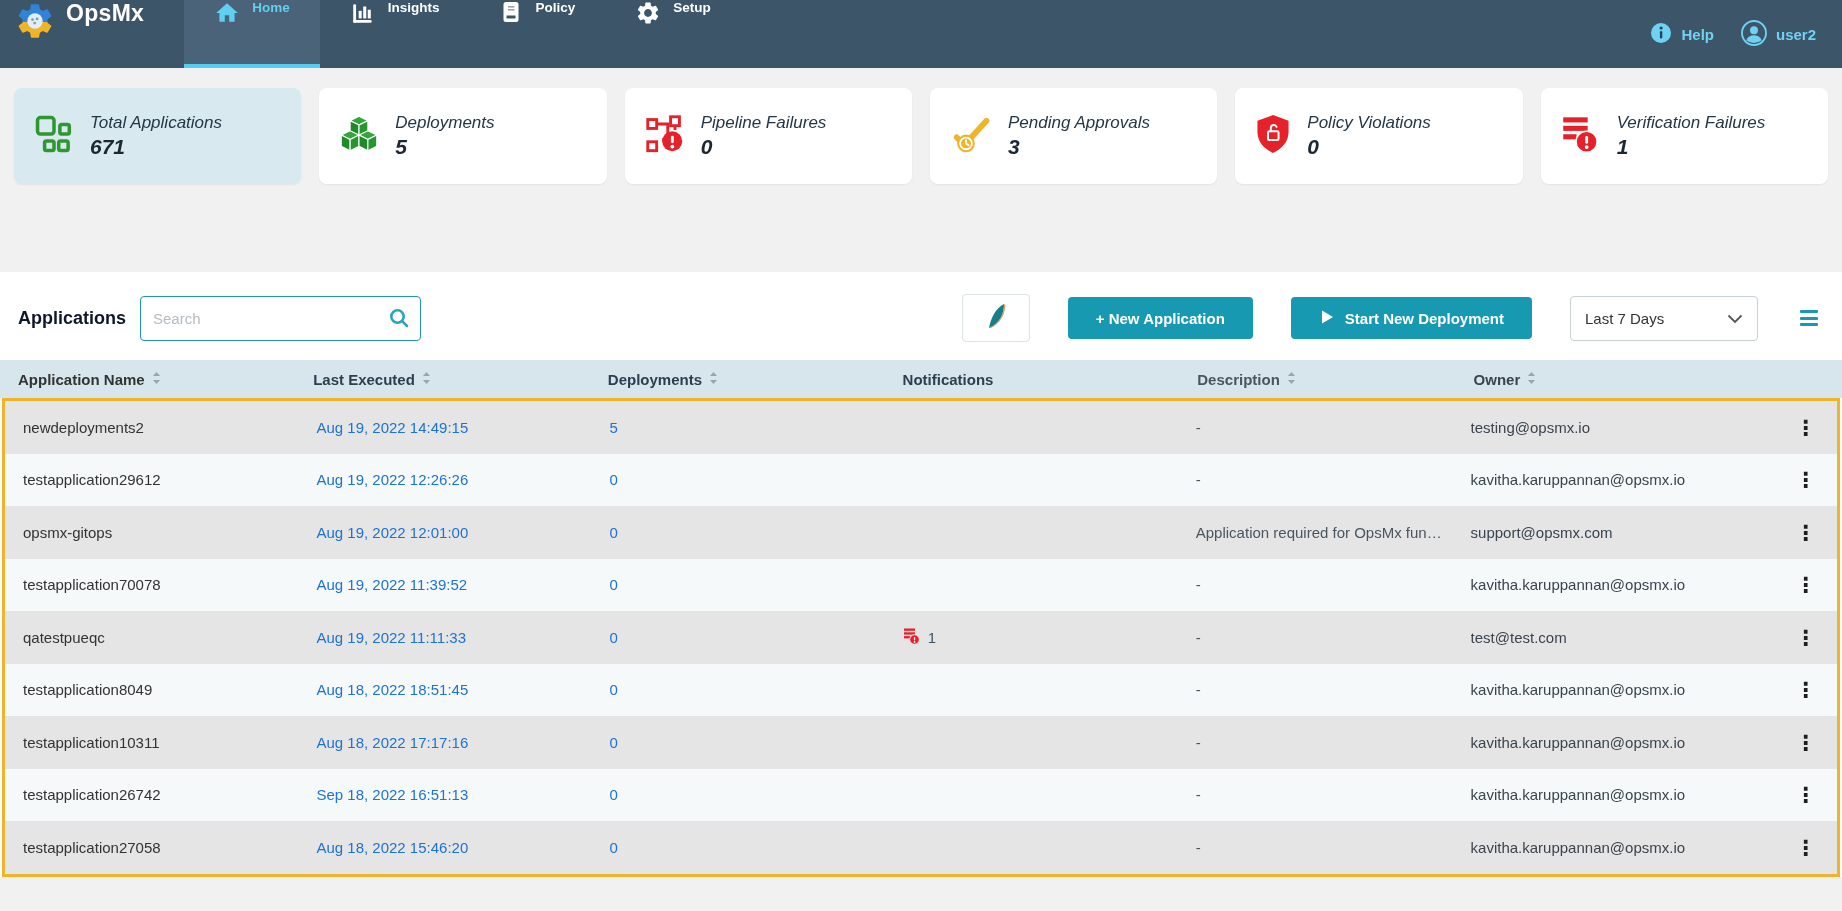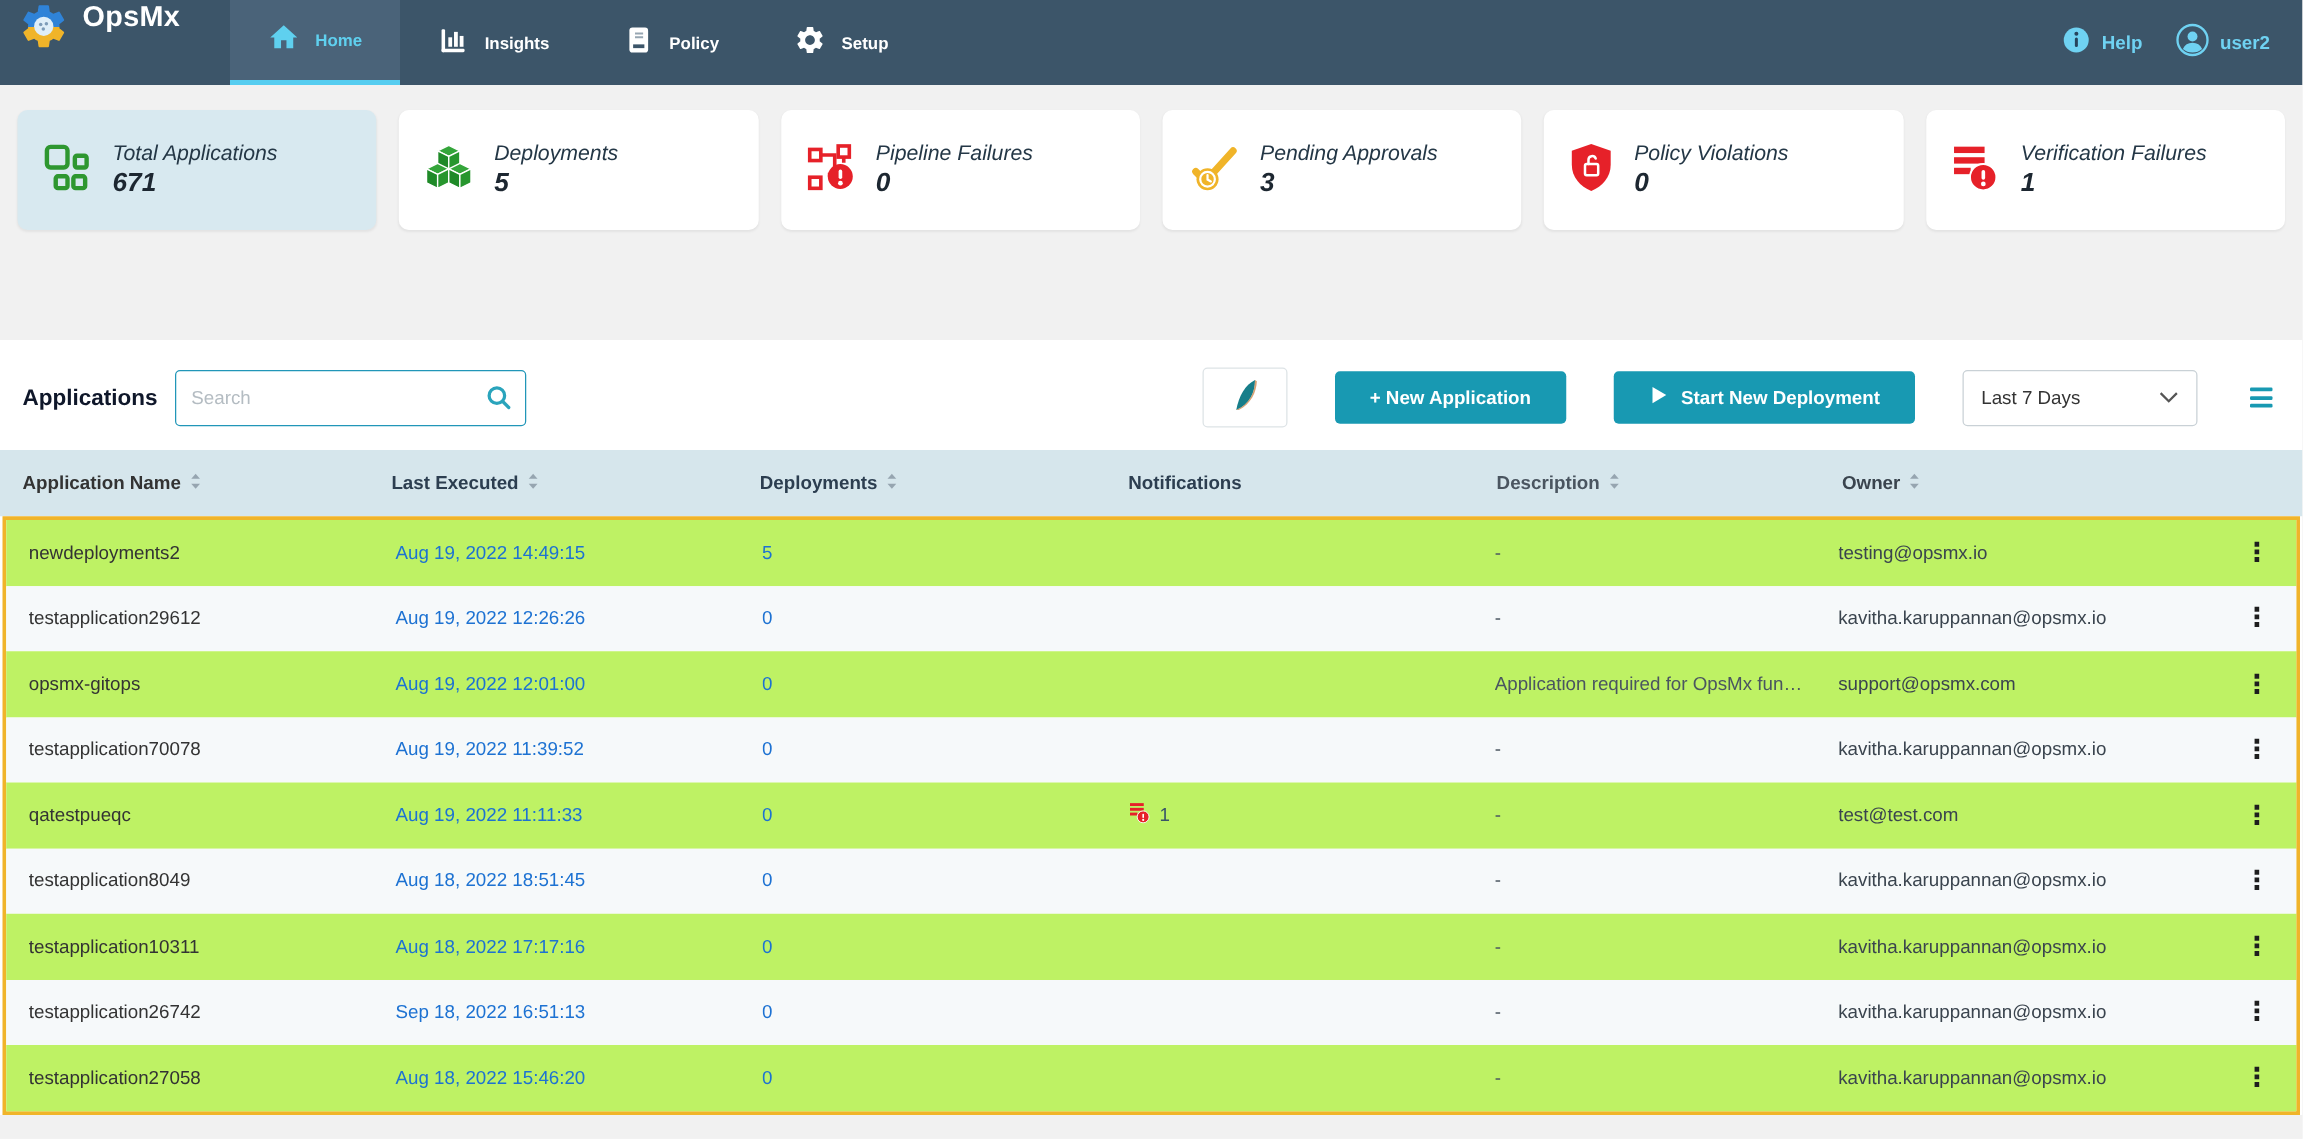--- a/index.html
+++ b/index.html
@@ -4,21 +4,21 @@
 <style>
   * { margin:0; padding:0; box-sizing:border-box; }
   html,body { width:1842px; height:911px; overflow:hidden; background:#f1f1f1;
     font-family:"Liberation Sans","DejaVu Sans",sans-serif; }
 
   
   .topnav { height:68px; background:#3c5569; display:flex; align-items:stretch; }
   .brand { display:flex; align-items:flex-start; gap:10px; padding:0 40px 0 14px; }
   .brand-name { color:#fff; font-size:23px; font-weight:700; letter-spacing:.3px; }
   .nav-items { display:flex; align-items:stretch; }
-  .nav-item { display:flex; align-items:center; gap:12px; padding:0 30px; cursor:pointer; }
+  .nav-item { display:flex; align-items:flex-start; gap:12px; padding:0 30px; cursor:pointer; }
   .nav-item .nav-label { color:#fff; font-size:13.5px; font-weight:600; }
   .nav-item.active { background:#4a6379; border-bottom:4px solid #56cdf0; }
   .nav-item.active .nav-label { color:#5fd0ef; }
   .nav-right { margin-left:auto; display:flex; align-items:center; gap:26px; padding-right:26px; }
   .nav-right .chip { display:flex; align-items:center; gap:8px; cursor:pointer; }
   .nav-right .chip span { color:#6fd2f2; font-size:15px; font-weight:600; }
 
   
   .cards { display:flex; gap:18px; padding:20px 14px 0 14px;font-style:italic; }
   .card { flex:1; height:96px; background:#fff; border-radius:8px;
@@ -46,25 +46,25 @@
     font-size:15px; font-weight:700; padding:0 28px; display:flex; align-items:center;
     gap:10px; cursor:pointer; font-family:"Liberation Sans","DejaVu Sans",sans-serif; }
   .dropdown { width:188px; height:45px; background:#fff; border:1px solid #c9d1d6;
     border-radius:4px; display:flex; align-items:center; padding:0 14px;
     justify-content:space-between; cursor:pointer; }
   .dropdown span { font-size:15px; color:#333; }
   .hamburger { cursor:pointer; display:flex; flex-direction:column; gap:3.5px; padding:4px; }
   .hamburger i { display:block; width:18px; height:3px; background:#1899b2; border-radius:1px; }
 
   
-  .thead { display:flex; align-items:center; background:#d6e6ec; height:53px;
+  .thead { display:flex; align-items:center; background:#d6e6ec; height:38px;
     font-size:15px; font-weight:700; color:#2c3e50; }
   .th { display:flex; align-items:center; gap:7px; padding-right:8px; cursor:pointer; }
   .tbody { border:3px solid #f0b42a; margin:0 2px; background:#fff; }
-  .tr { display:flex; align-items:center; height:52.5px; background:#bef264; font-size:15px; }
+  .tr { display:flex; align-items:center; height:52.5px; background:#e5e5e5; font-size:15px; }
   .tr:nth-child(even) { background:#f6f9fa; }
   .td { padding-right:8px; white-space:nowrap; overflow:hidden; text-overflow:ellipsis; }
   .col-name  { width:17%; padding-left:18px; color:#333; }
   .col-exec  { width:16%; }
   .col-dep   { width:16%; }
   .col-notif { width:16%; }
   .col-desc  { width:15%; color:#4a5560; }
   .col-owner { width:17%; color:#3a444e; }
   .col-menu  { width:3%; display:flex; justify-content:center; }
   .thead .col-name { padding-left:18px; }

